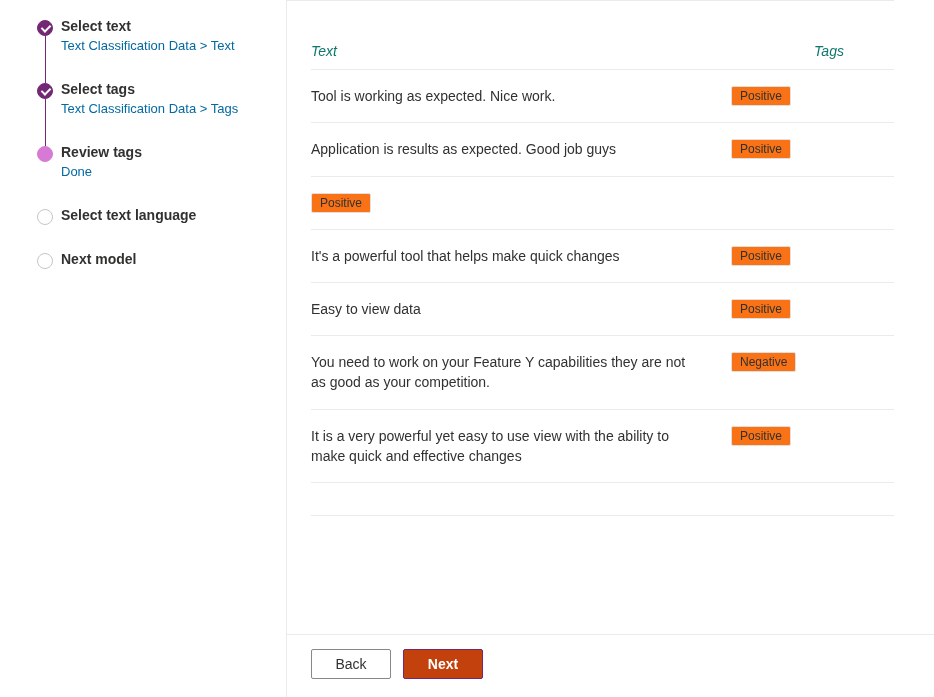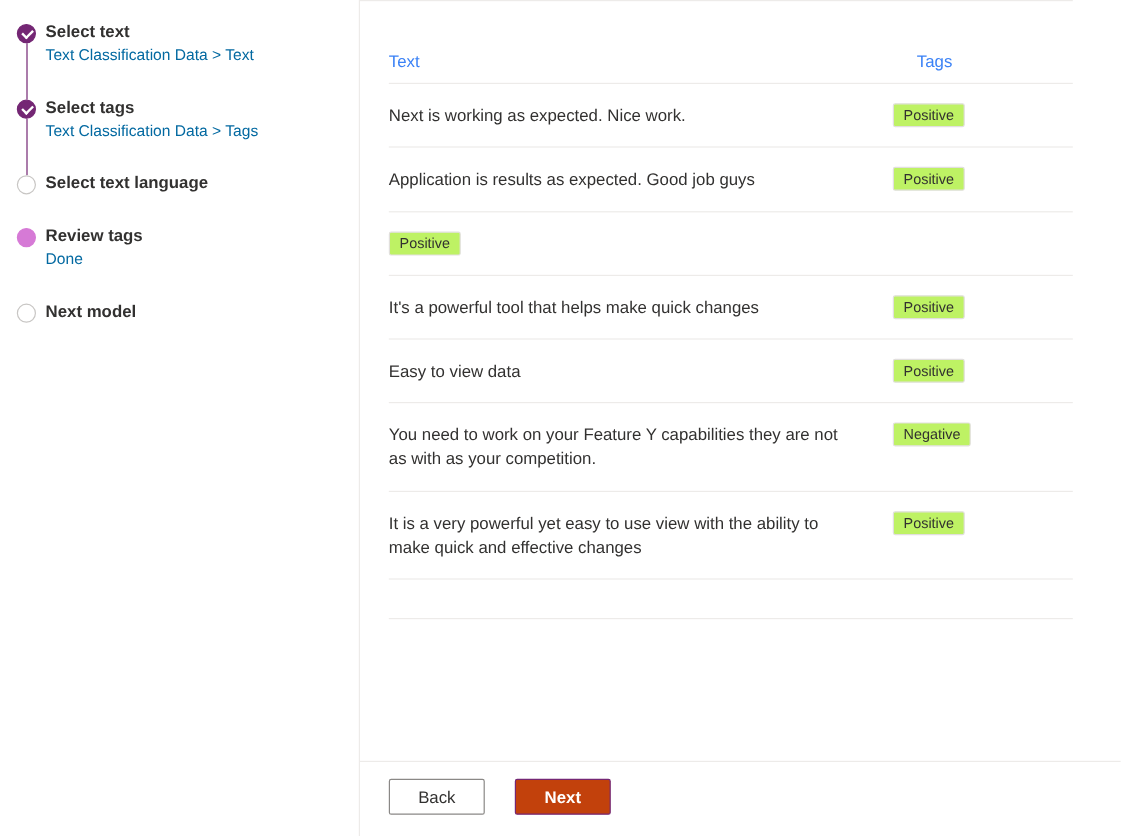--- a/index.html
+++ b/index.html
@@ -7,24 +7,25 @@
       font-family: "Segoe UI", -apple-system, BlinkMacSystemFont, sans-serif;
       font-size: 14px;
       color: #323130;
       background: #fff;
       width: 934px;
       height: 697px;
       overflow: hidden;
       display: flex;
     }
     .sidebar {
-      width: 300px;
+      width: 264px;
       padding: 18px 0 0 0;
       border-right: 1px solid #edebe9;
       flex-shrink: 0;
+      margin-left: 23px;
     }
     .step-list {
       list-style: none;
       position: relative;
       padding-left: 14px;
     }
     .step-item {
       position: relative;
       padding: 0 0 0 24px;
       margin-bottom: 28px;
@@ -97,55 +98,56 @@
       width: 100%;
     }
     .review-head {
       display: flex;
       padding: 8px 0 10px 0;
       border-bottom: 1px solid #edebe9;
     }
     .col-text-head, .col-tag-head {
       font-weight: 400;
       font-size: 14px;
-      color: #3b82f6;
+      color: #0f766e;
+      font-style: italic;
     }
     .col-text-head { flex: 1; padding-right: 24px; }
-    .col-tag-head { width: 130px; }
+    .col-tag-head { width: 130px; text-align: center; }
     .review-row {
       display: flex;
       align-items: flex-start;
       padding: 16px 0;
       border-bottom: 1px solid #edebe9;
     }
     .row-text {
       flex: 1;
       padding-right: 40px;
       font-size: 14px;
       color: #323130;
       line-height: 1.45;
       max-width: 420px;
     }
     .row-tag {
       width: 130px;
     }
     .tag-pill {
       display: inline-block;
-      background: #bef264;
+      background: #f97316;
       border: 1px solid #e1dfdd;
       color: #323130;
       font-size: 12px;
       padding: 2px 8px;
       border-radius: 2px;
     }
     .footer {
       border-top: 1px solid #edebe9;
       padding: 14px 24px 18px 24px;
       display: flex;
-      gap: 25px;
+      gap: 12px;
       background: #fff;
     }
     .btn {
       font-family: inherit;
       font-size: 14px;
       padding: 6px 20px;
       border-radius: 2px;
       cursor: pointer;
       border: 1px solid transparent;
       min-width: 80px;
@@ -178,66 +180,66 @@
       <div class="step-title">Select text</div>
       <div class="step-sub">Text Classification Data &gt; Text</div>
     </li>
     <li class="step-item">
       <span class="step-bullet done"></span>
       <span class="step-connector"></span>
       <div class="step-title">Select tags</div>
       <div class="step-sub">Text Classification Data &gt; Tags</div>
     </li>
     <li class="step-item">
-      <span class="step-bullet"></span>
-      <div class="step-title">Select text language</div>
-    </li>
-    <li class="step-item">
       <span class="step-bullet current"></span>
       <div class="step-title">Review tags</div>
       <div class="step-sub">Done</div>
+    </li>
+    <li class="step-item">
+      <span class="step-bullet"></span>
+      <div class="step-title">Select text language</div>
     </li>
     <li class="step-item">
       <span class="step-bullet"></span>
       <div class="step-title">Next model</div>
     </li>
   </ul>
 </nav>
 
 <main class="main">
   <div class="top-rule"></div>
   <div class="content">
 
     <div class="review-table">
       <div class="review-head">
         <div class="col-text-head">Text</div>
         <div class="col-tag-head">Tags</div>
       </div>
 
       <div class="review-row">
-        <div class="row-text">Next is working as expected. Nice work.</div>
+        <div class="row-text">Tool is working as expected. Nice work.</div>
         <div class="row-tag"><span class="tag-pill">Positive</span></div>
       </div>
       <div class="review-row">
         <div class="row-text">Application is results as expected. Good job guys</div>
         <div class="row-tag"><span class="tag-pill">Positive</span></div>
       </div>
       <div class="review-row">
         <div class="row-tag"><span class="tag-pill">Positive</span></div>
       </div>
       <div class="review-row">
         <div class="row-text">It's a powerful tool that helps make quick changes</div>
         <div class="row-tag"><span class="tag-pill">Positive</span></div>
       </div>
       <div class="review-row">
         <div class="row-text">Easy to view data</div>
         <div class="row-tag"><span class="tag-pill">Positive</span></div>
       </div>
       <div class="review-row">
-        <div class="row-text">You need to work on your Feature Y capabilities they are not as with as your competition.</div>
+        <div class="row-text">You need to work on your Feature Y capabilities they are not as good as your competition.</div>
         <div class="row-tag"><span class="tag-pill">Negative</span></div>
       </div>
       <div class="review-row">
         <div class="row-text">It is a very powerful yet easy to use view with the ability to make quick and effective changes</div>
         <div class="row-tag"><span class="tag-pill">Positive</span></div>
       </div>
       <div class="review-row">
         
         
       </div>

